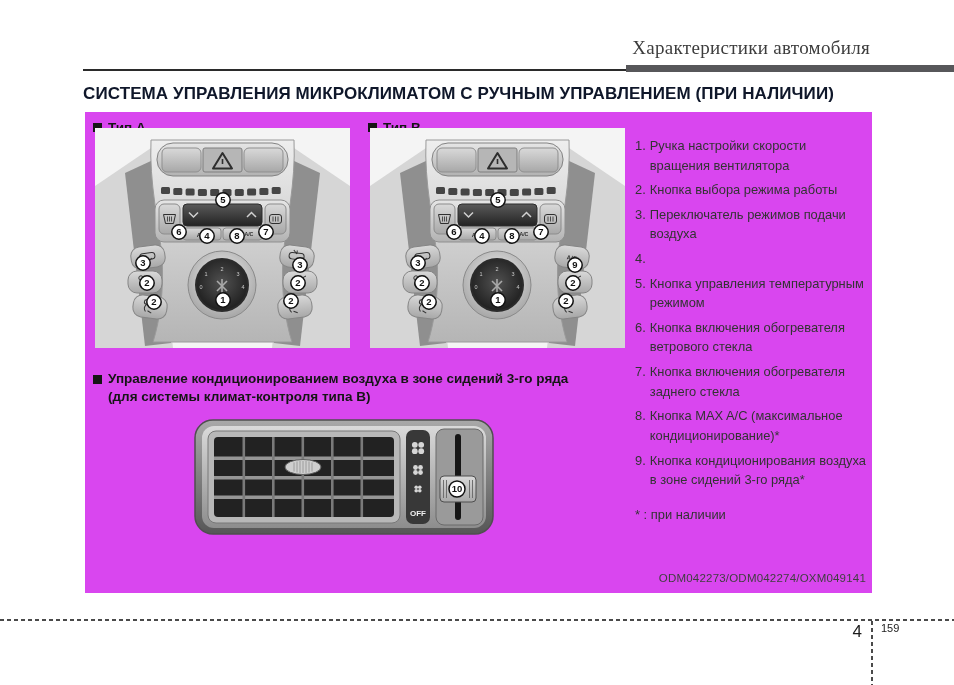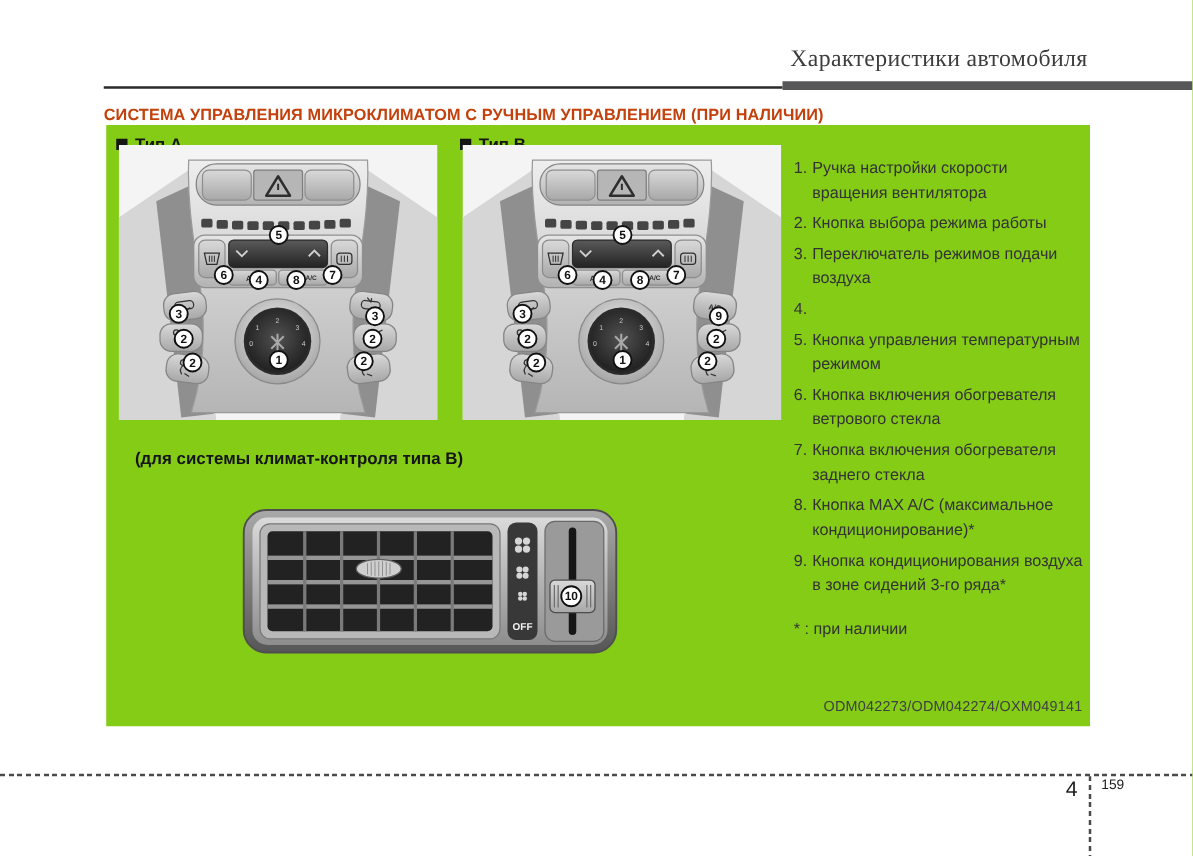--- a/index.html
+++ b/index.html
@@ -10,26 +10,26 @@
   .abs{position:absolute;}
 
   
   .hdr-serif{
     font-family:"Liberation Serif", serif;font-size:19px;color:#3d3d3d;
     right:84px;top:37px;letter-spacing:0.3px;
   }
   .rule-thin{left:83px;top:69px;width:543px;height:2px;background:#2b2b2b;}
   .rule-bar{left:626px;top:65px;width:328px;height:7px;background:#57575a;}
   .page-title{
-    left:83px;top:84px;font-size:13px;font-weight:bold;color:#c2410c;
+    left:83px;top:84px;font-size:17px;font-weight:bold;color:#0f172a;
     letter-spacing:0.1px;white-space:nowrap;
   }
 
   
-  .figure-box{left:85px;top:100px;width:787px;height:481px;background:#84cc16;}
+  .figure-box{left:85px;top:112px;width:787px;height:481px;background:#d946ef;}
 
   .type-label{font-size:13.5px;font-weight:bold;color:#151515;display:flex;align-items:center;}
   .sq{display:inline-block;width:9px;height:9px;background:#151515;margin-right:6px;flex:none;}
   .type-a{left:8px;top:8px;}
   .type-b{left:283px;top:8px;}
 
   .panel-a{left:10px;top:16px;width:255px;height:220px;}
   .panel-b{left:285px;top:16px;width:255px;height:220px;}
   .vent-svg{left:108px;top:306px;width:302px;height:120px;}
 
@@ -433,20 +433,24 @@
         <circle class="callout-circle" cx="196" cy="173" r="7.2"></circle>
         <text class="callout-num" x="196" y="176.4">2</text>
       </g>
     <g>
         <circle class="callout-circle" cx="128" cy="172" r="7.2"></circle>
         <text class="callout-num" x="128" y="175.4">1</text>
       </g>
   </svg>
 
   <div class="abs section2">
+    <div class="l1">
+      <span class="sq"></span>
+      <span>Управление кондиционированием воздуха в зоне сидений 3-го ряда</span>
+    </div>
     <div class="l2">(для системы климат-контроля типа B)</div>
   </div>
 
   <svg class="abs vent-svg" viewBox="0 0 302 120">
     <rect x="2" y="2" width="298" height="114" rx="18" fill="url(#gVO)" stroke="#4f4f4f" stroke-width="1.5"></rect>
     <rect x="9" y="8" width="284" height="102" rx="12" fill="url(#gVF)"></rect>
     <g>
       <rect x="15" y="13" width="192" height="92" rx="8" fill="#b8b8b8" stroke="#787878"></rect>
       <rect x="21" y="19" width="180" height="80" rx="4" fill="#222222"></rect>
       <g fill="#969696">

